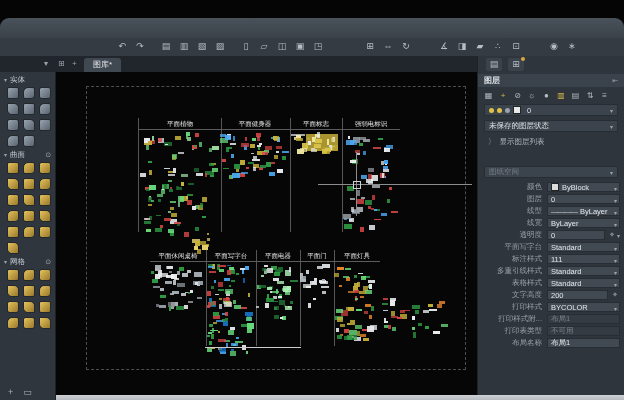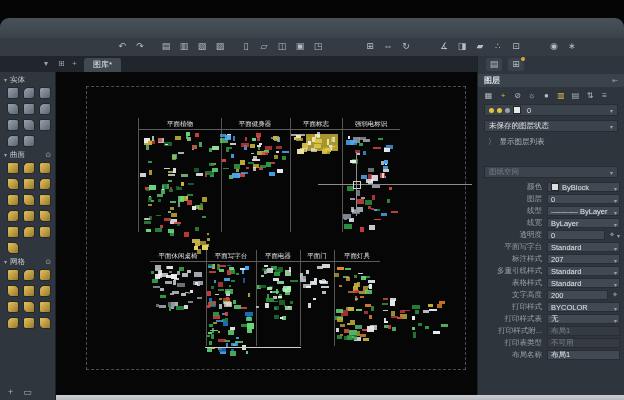--- a/index.html
+++ b/index.html
@@ -909,21 +909,21 @@
         <div class="prow">
           <div class="plabel">平面写字台</div>
           <div class="pvalue">
             <span>Standard</span>
             <span class="vcaret">▾</span>
           </div>
         </div>
         <div class="prow">
           <div class="plabel">标注样式</div>
           <div class="pvalue">
-            <span>207</span>
+            <span>111</span>
             <span class="vcaret">▾</span>
           </div>
         </div>
         <div class="prow">
           <div class="plabel">多重引线样式</div>
           <div class="pvalue">
             <span>Standard</span>
             <span class="vcaret">▾</span>
           </div>
         </div>
@@ -938,27 +938,20 @@
           <div class="plabel">文字高度</div>
           <div class="pvalue">
             <span>200</span>
           </div>
           <span class="ricon">⌖</span>
         </div>
         <div class="prow">
           <div class="plabel">打印样式</div>
           <div class="pvalue">
             <span>BYCOLOR</span>
-            <span class="vcaret">▾</span>
-          </div>
-        </div>
-        <div class="prow">
-          <div class="plabel">打印样式表</div>
-          <div class="pvalue">
-            <span>无</span>
             <span class="vcaret">▾</span>
           </div>
         </div>
         <div class="prow">
           <div class="plabel">打印样式附...</div>
           <div class="pvalue pdis">
             <span>布局1</span>
           </div>
         </div>
         <div class="prow">

